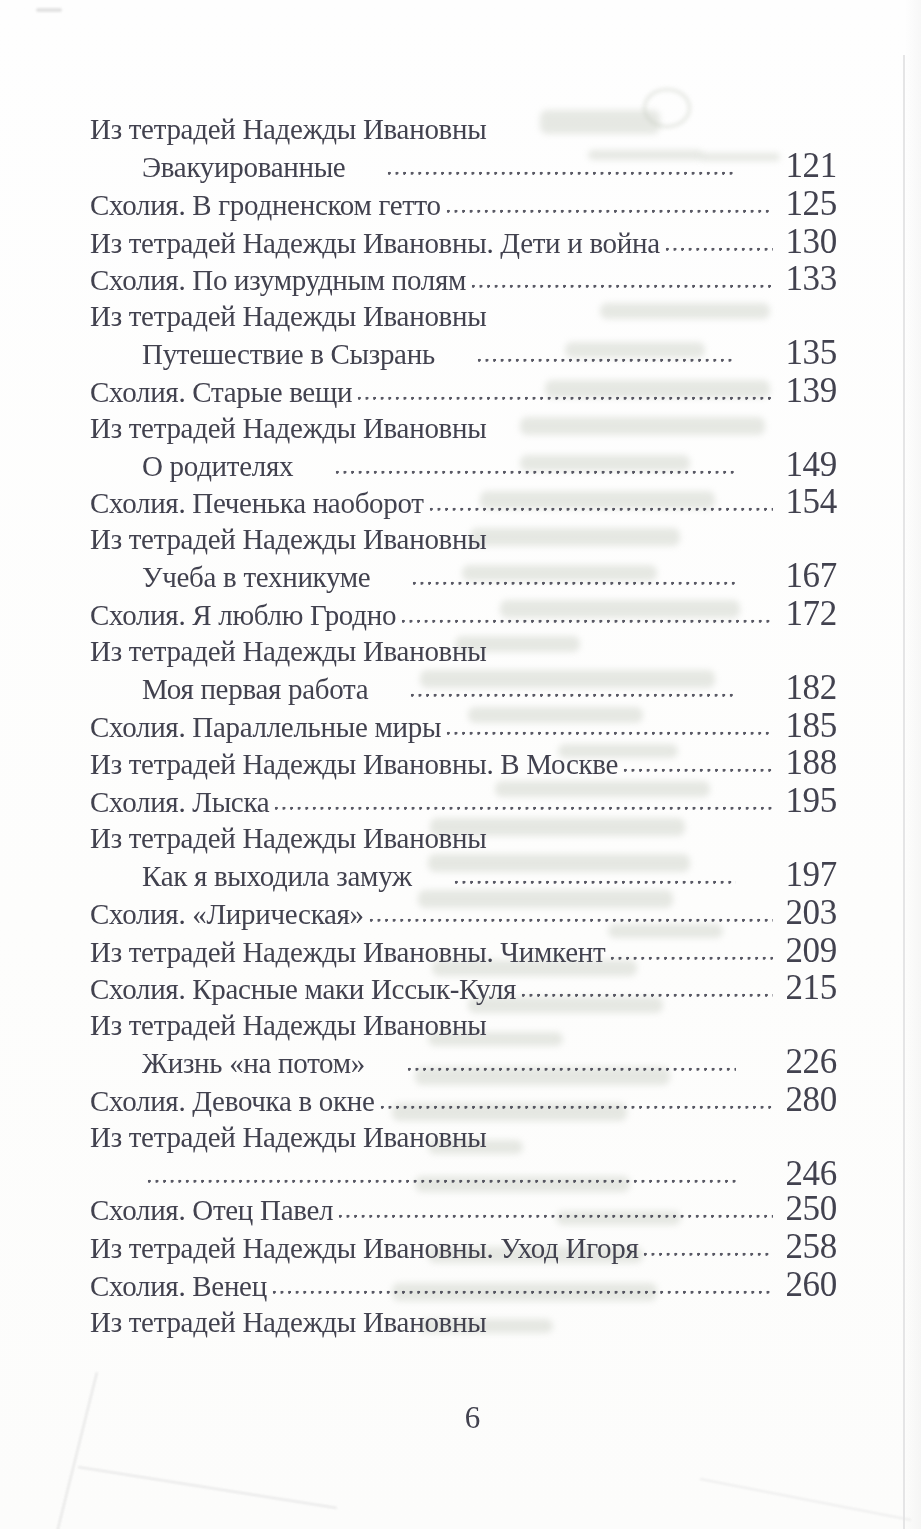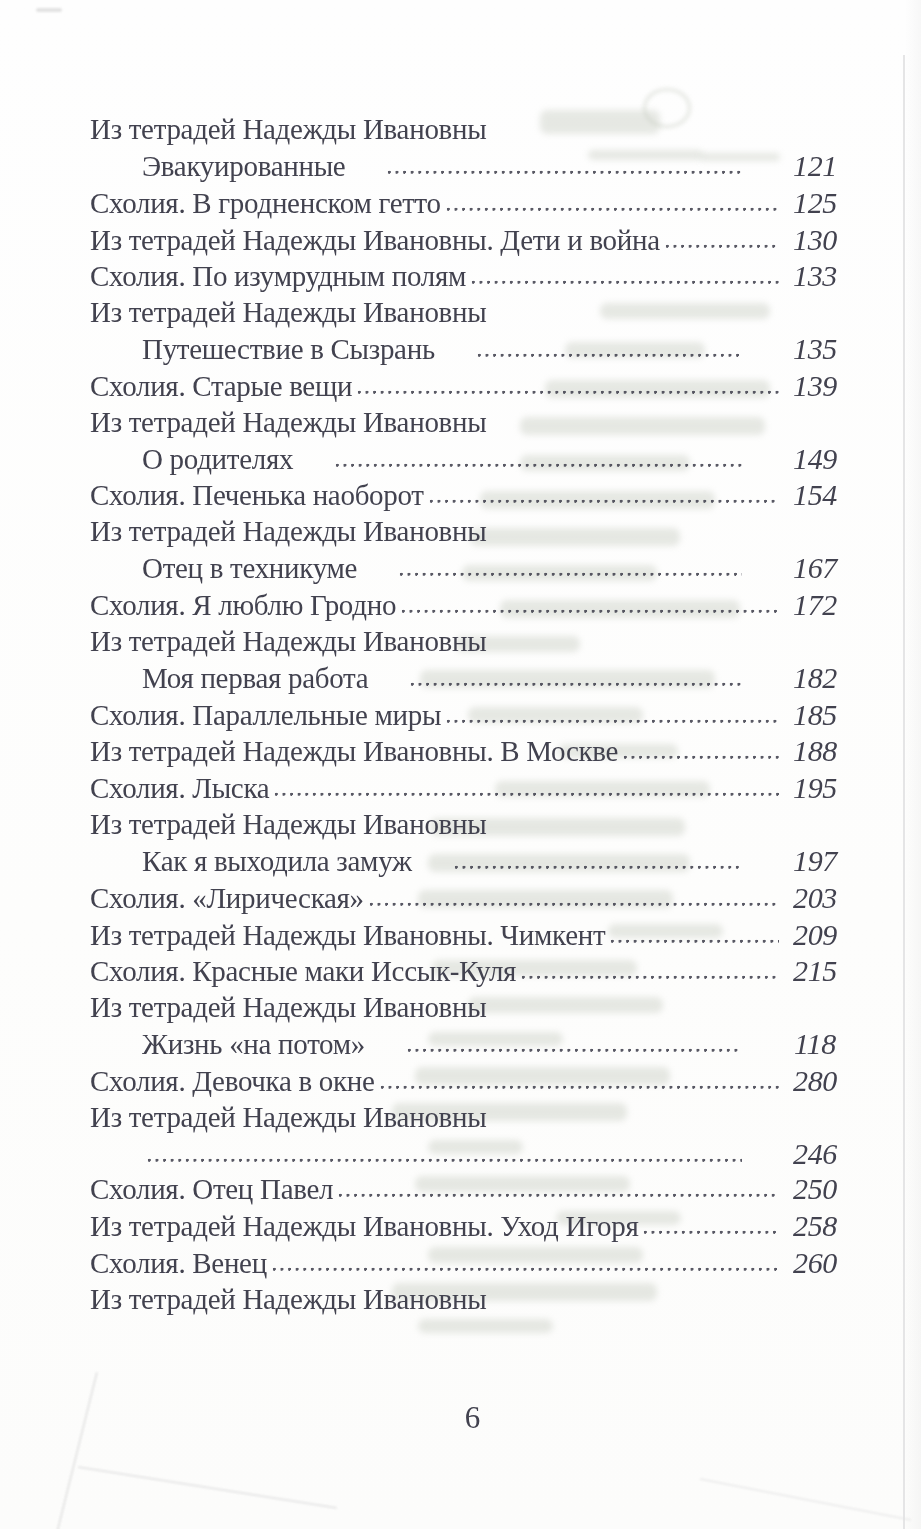--- a/index.html
+++ b/index.html
@@ -15,21 +15,21 @@
     width: 921px;
     height: 1529px;
     background: linear-gradient(180deg, #fefefe 0%, #fdfdfc 60%, #fcfcfb 100%);
     font-family: "Liberation Serif", "DejaVu Serif", serif;
     color: var(--ink, #42424f);
   }
   
   .toc {
     position: absolute;
     left: 90px;
-    right: 78px;
+    right: 84px;
     top: 112px;
   }
   .row {
     display: flex;
     align-items: baseline;
     line-height: 35.85px;
     font-size: 29px;
     letter-spacing: -0.3px;
     white-space: nowrap;
   }
@@ -43,23 +43,22 @@
     align-self: baseline;
     background-image: radial-gradient(circle at 2.2px 2.2px, var(--ink, #42424f) 1.35px, rgba(0,0,0,0) 1.75px);
     background-size: 7.6px 6px;
     background-repeat: repeat-x;
     background-position: left bottom;
     opacity: 0.88;
   }
   .pagenum {
     flex: 0 0 auto;
     min-width: 56px;
-    text-align: center;
-    font-size: 30px;
-    font-style: italic;
+    text-align: right;
+    font-size: 35px;
   }
   
   .folio {
     position: absolute;
     left: 0;
     right: 0;
     top: 1400px;
     text-align: center;
     font-size: 31px;
     transform: translateX(12px);
@@ -224,21 +223,21 @@
       </div>
       <div class="row">
         <span class="title">Схолия. Печенька наоборот</span>
         <span class="leader"></span>
         <span class="pagenum">154</span>
       </div>
       <div class="row">
         <span class="title">Из тетрадей Надежды Ивановны</span>
       </div>
       <div class="row indent">
-        <span class="title">Отец в техникуме</span>
+        <span class="title">Учеба в техникуме</span>
         <span class="leader"></span>
         <span class="pagenum">167</span>
       </div>
       <div class="row">
         <span class="title">Схолия. Я люблю Гродно</span>
         <span class="leader"></span>
         <span class="pagenum">172</span>
       </div>
       <div class="row">
         <span class="title">Из тетрадей Надежды Ивановны</span>
@@ -285,21 +284,21 @@
         <span class="title">Схолия. Красные маки Иссык-Куля</span>
         <span class="leader"></span>
         <span class="pagenum">215</span>
       </div>
       <div class="row">
         <span class="title">Из тетрадей Надежды Ивановны</span>
       </div>
       <div class="row indent">
         <span class="title">Жизнь «на потом»</span>
         <span class="leader"></span>
-        <span class="pagenum">118</span>
+        <span class="pagenum">226</span>
       </div>
       <div class="row">
         <span class="title">Схолия. Девочка в окне</span>
         <span class="leader"></span>
         <span class="pagenum">280</span>
       </div>
       <div class="row">
         <span class="title">Из тетрадей Надежды Ивановны</span>
       </div>
       <div class="row indent">

